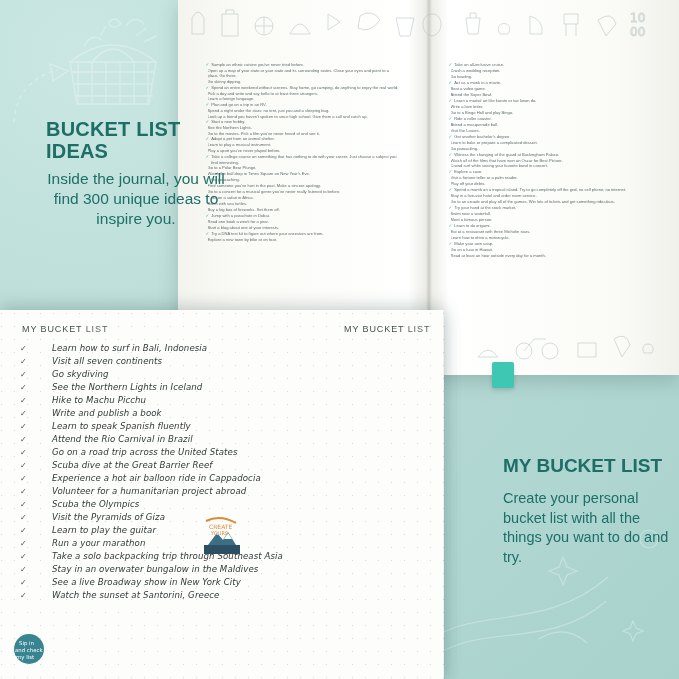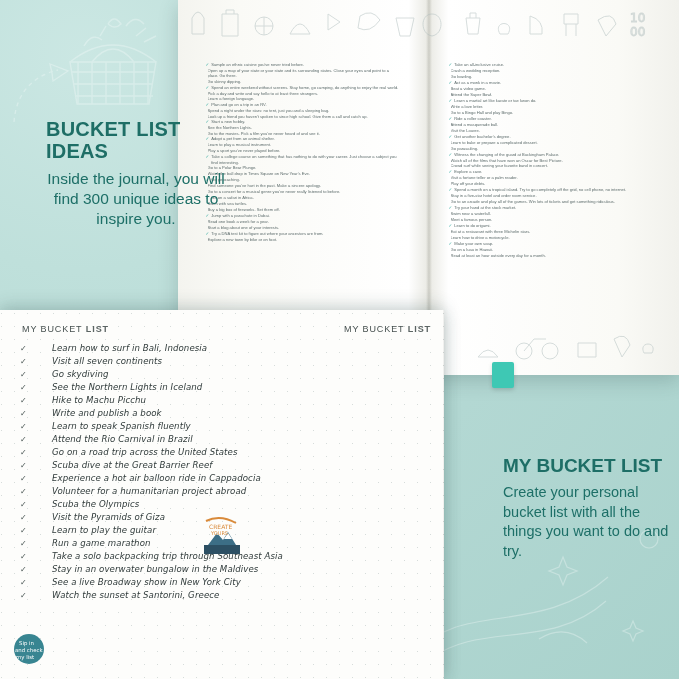--- a/index.html
+++ b/index.html
@@ -73,21 +73,21 @@
     position: absolute; right: 0; top: 0; width: 1px; height: 100%;
     background: rgba(0,0,0,.05);
   }
   .bl-head {
     position: absolute; font-size: 9px; letter-spacing: .9px; color: #46504f;
     font-family: "Liberation Sans", sans-serif;
   }
   #bl-head-left { left: 22px; top: 14px; }
   #bl-head-right { left: 344px; top: 14px; }
   .bl-head b { font-weight: 400; }
-  .bl-head span { font-weight: 700; color: #5b6463; margin-top: 48px; }
+  .bl-head span { font-weight: 400; color: #5b6463; margin-top: 48px; }
 
   #bl-items {
     position: absolute; left: 20px; top: 32px; width: 300px;
     font-family: "DejaVu Sans", sans-serif;
     font-size: 8.6px; line-height: 13.0px; color: #2f3a3a;
   }
   #bl-items .row { display: flex; gap: 4px; align-items: baseline; }
   #bl-items .row .chk { color: #44514f; font-size: 8px; width: 7px; }
   #bl-items .row .lbl { font-style: italic; letter-spacing: .1px; margin-left: 21px; }
 
@@ -120,21 +120,21 @@
     margin-top: 7px; font-size: 15.5px; color: #1d6f67; line-height: 20px; text-align: center;
   }
 
   #txt-right {
     position: absolute; left: 503px; top: 455px; width: 172px;
   }
   #txt-right .t1 {
     font-size: 19px; font-weight: 700; color: #1e6e66; line-height: 22px;
   }
   #txt-right .t2 {
-    margin-top: 6px; font-size: 14.5px; color: #1d6f67; line-height: 19.5px;
+    margin-top: 12px; font-size: 14.5px; color: #1d6f67; line-height: 19.5px;
   }
 </style>
 </head>
 <body>
 
 <div id="bg"></div>
 
 <svg class="bg-art" style="left:48px;top:6px;" width="132" height="104" viewBox="0 0 132 104">
   <g fill="none" stroke="#ffffff" stroke-width="1.4" opacity="0.95">
     <path d="M22 56 h86 l-7 42 h-72 z"></path>
@@ -533,21 +533,21 @@
       <div class="row">
         <span class="chk">✓</span>
         <span class="lbl">Visit the Pyramids of Giza</span>
       </div>
       <div class="row">
         <span class="chk">✓</span>
         <span class="lbl">Learn to play the guitar</span>
       </div>
       <div class="row">
         <span class="chk">✓</span>
-        <span class="lbl">Run a game marathon</span>
+        <span class="lbl">Run a your marathon</span>
       </div>
       <div class="row">
         <span class="chk">✓</span>
         <span class="lbl">Take a solo backpacking trip through Southeast Asia</span>
       </div>
       <div class="row">
         <span class="chk">✓</span>
         <span class="lbl">Stay in an overwater bungalow in the Maldives</span>
       </div>
       <div class="row">

